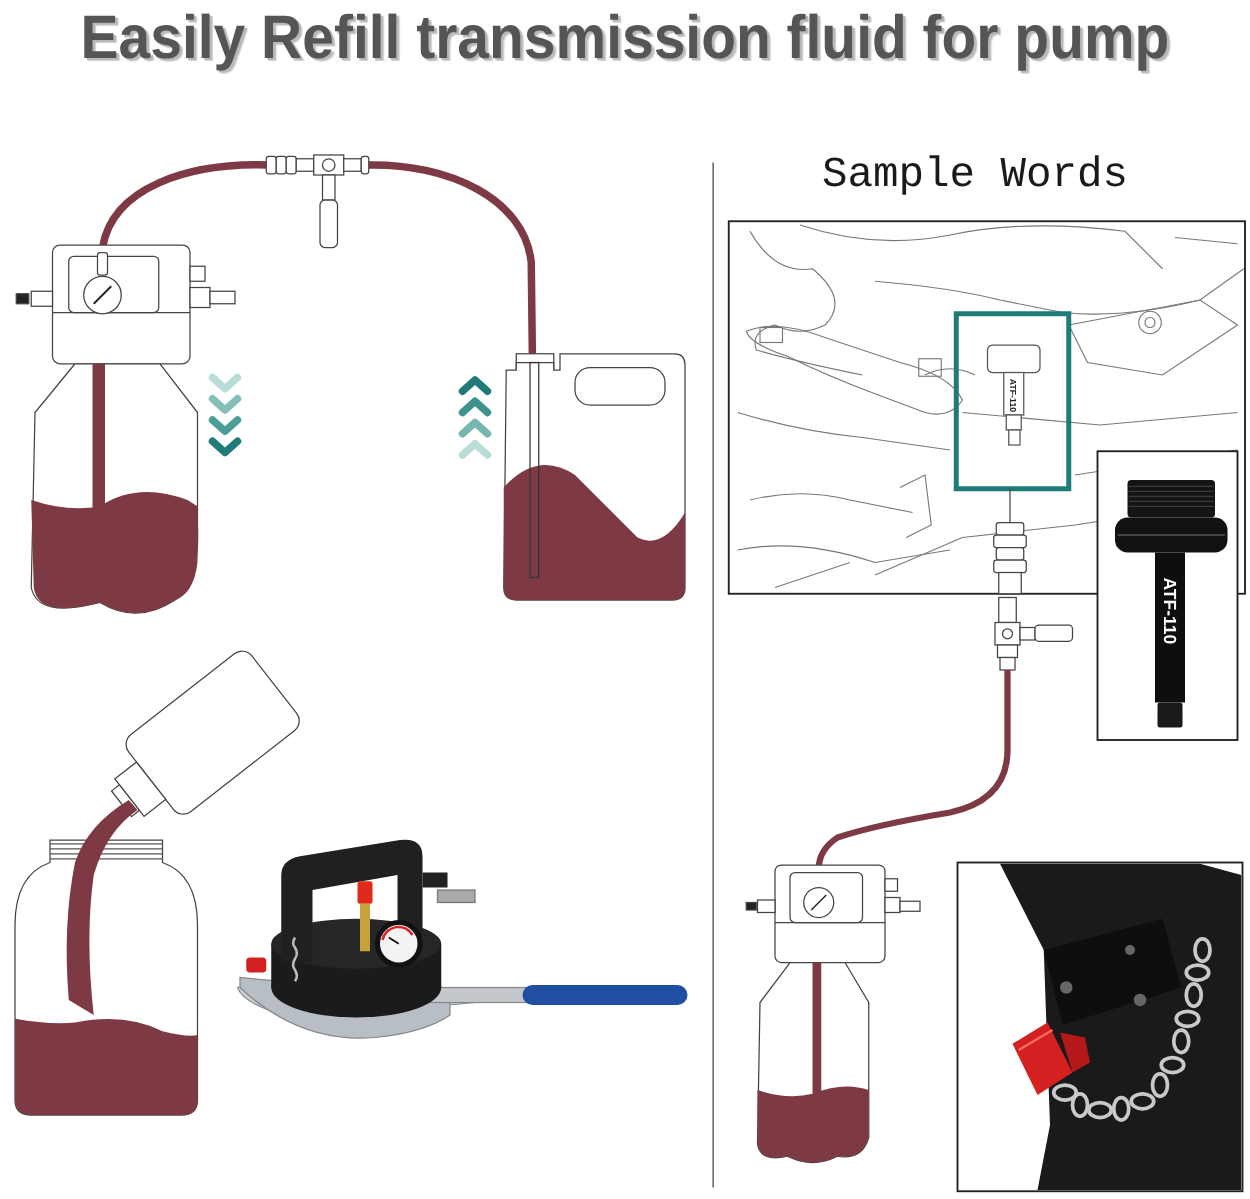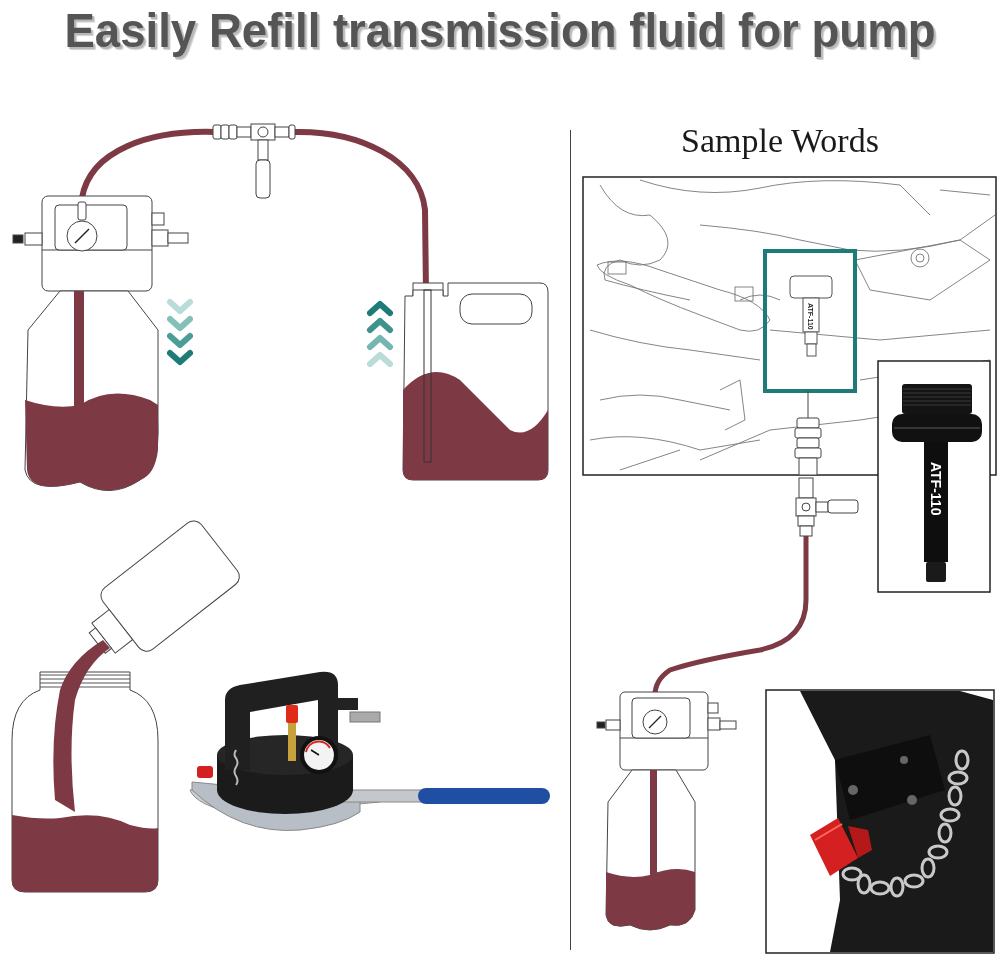--- a/index.html
+++ b/index.html
@@ -6,21 +6,21 @@
   body { width: 1000px; height: 959px; position: relative; overflow: hidden; font-family: "Liberation Sans", sans-serif; }
   .title {
     position: absolute; left: 0; top: 2px; width: 1000px; text-align: center;
     font-family: "Liberation Sans", sans-serif; font-weight: bold; font-size: 49px;
     color: #555555; letter-spacing: 0px;
     text-shadow: 2px 2px 0 #b8b8b8, 3px 3px 1px #d0d0d0;
     transform: scaleX(0.93); transform-origin: center top;
   }
   .sample-words {
     position: absolute; left: 600px; top: 122px; width: 360px; text-align: center;
-    font-family: Liberation Serif, serif; font-size: 34px; color: #1a1a1a;
+    font-family: Liberation Mono, monospace; font-size: 34px; color: #1a1a1a;
   }
   .divider-v { position: absolute; left: 570px; top: 130px; width: 1px; height: 820px; background: #444; }
   svg { position: absolute; left: 0; top: 0; }
   .atf-label {
     font-family: "Liberation Sans", sans-serif; font-weight: bold;
   }
 </style>
 </head>
 <body>
 

